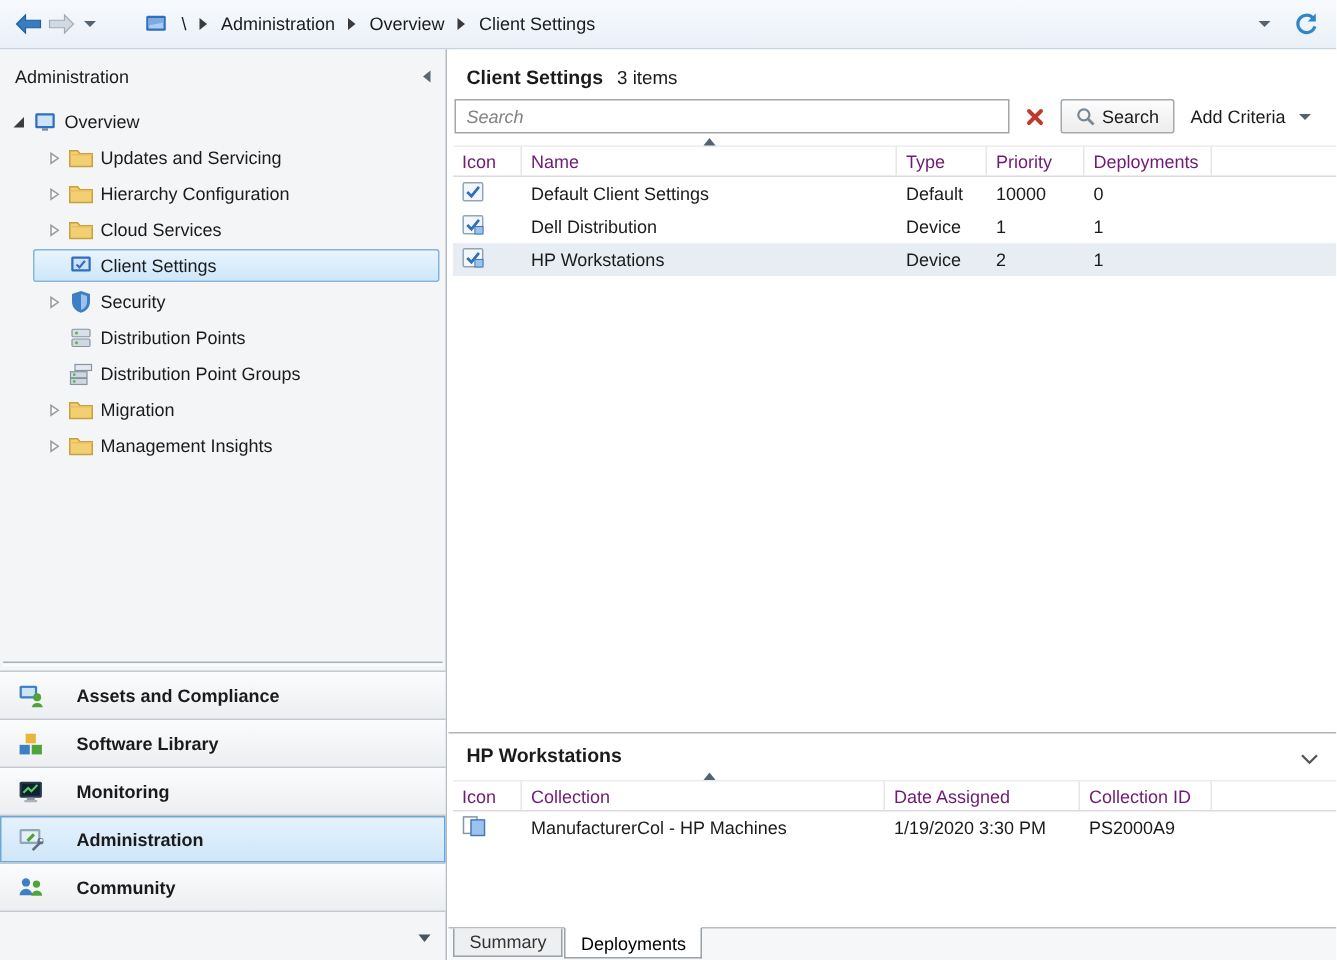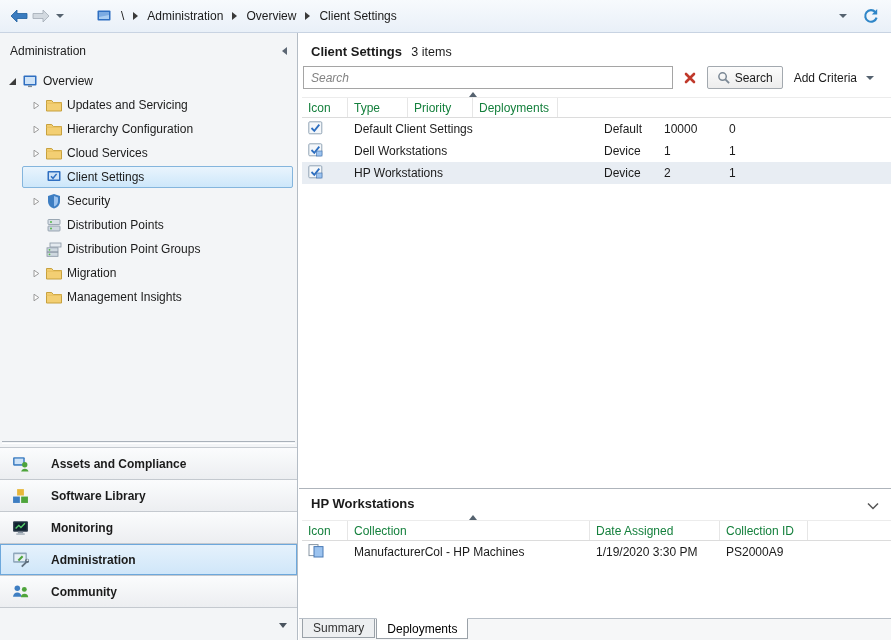--- a/index.html
+++ b/index.html
@@ -75,21 +75,21 @@
   .search-input::placeholder { font-style: italic; color: #828282; }
   .clear-btn { width: 24px; height: 23px; display: flex; align-items: center; justify-content: center; cursor: default; }
   .search-btn {
     width: 76px; height: 23px; display: flex; align-items: center; justify-content: center; gap: 5px;
     border: 1px solid #a3a9af; border-radius: 2px; background: linear-gradient(#fcfcfc, #ededed); cursor: default;
   }
   .add-criteria { display: flex; align-items: center; gap: 5px; padding: 0 6px; height: 23px; cursor: default; }
 
   .list { position: absolute; top: 64px; left: 3px; right: 0; }
   .lrow { display: flex; height: 22px; align-items: center; }
-  .lheader { height: 21px; border-top: 1px solid #ececec; border-bottom: 1px solid #dcdcdc; color: #15803d; position: relative; }
+  .lheader { height: 21px; border-top: 1px solid #ececec; border-bottom: 1px solid #dcdcdc; color: #701a75; position: relative; }
   .lheader .cell { border-right: 1px solid #e6e6e6; height: 100%; display: flex; align-items: center; }
   .cell { padding: 0 6px; overflow: hidden; white-space: nowrap; }
   .c-icon { width: 46px; }
   .c-name { width: 250px; }
   .c-type { width: 60px; }
   .c-priority { width: 65px; }
   .c-deploy { width: 85px; }
   .c-coll { width: 242px; }
   .c-date { width: 130px; }
   .c-collid { width: 88px; }
@@ -406,20 +406,21 @@
       <span class="add-criteria">
         <span>Add Criteria</span>
         <span class="mini-caret"></span>
       </span>
     </div>
 
     <div class="list">
       <div class="lrow lheader">
         <span class="sort-up" style="left:167px;"></span>
         <span class="cell c-icon">Icon</span>
+        <span class="cell c-name">Name</span>
         <span class="cell c-type">Type</span>
         <span class="cell c-priority">Priority</span>
         <span class="cell c-deploy">Deployments</span>
         <span class="cell c-fill"></span>
       </div>
 
       <div class="lrow">
         <span class="cell c-icon"><span class="rowicon">
               <svg width="15" height="14" viewBox="0 0 15 14">
                 <rect x="0.8" y="0.8" width="13" height="12" rx="1" fill="#f4f7fa" stroke="#92a4b5"></rect>
@@ -433,21 +434,21 @@
       </div>
 
       <div class="lrow">
         <span class="cell c-icon"><span class="rowicon">
               <svg width="15" height="14" viewBox="0 0 15 14">
                 <rect x="0.8" y="0.8" width="13" height="12" rx="1" fill="#f4f7fa" stroke="#92a4b5"></rect>
                 <path d="M3.5 7 L6.3 9.8 L11.3 3.6" fill="none" stroke="#2e6fc0" stroke-width="1.8"></path>
                 <rect x="8.6" y="8" width="5.4" height="5" fill="#9cc3ef" stroke="#4a7ab5" stroke-width="0.7"></rect>
               </svg>
             </span></span>
-        <span class="cell c-name">Dell Workstations</span>
+        <span class="cell c-name">Dell Distribution</span>
         <span class="cell c-type">Device</span>
         <span class="cell c-priority">1</span>
         <span class="cell c-deploy">1</span>
       </div>
 
       <div class="lrow selected">
         <span class="cell c-icon"><span class="rowicon">
               <svg width="15" height="14" viewBox="0 0 15 14">
                 <rect x="0.8" y="0.8" width="13" height="12" rx="1" fill="#f4f7fa" stroke="#92a4b5"></rect>
                 <path d="M3.5 7 L6.3 9.8 L11.3 3.6" fill="none" stroke="#2e6fc0" stroke-width="1.8"></path>

